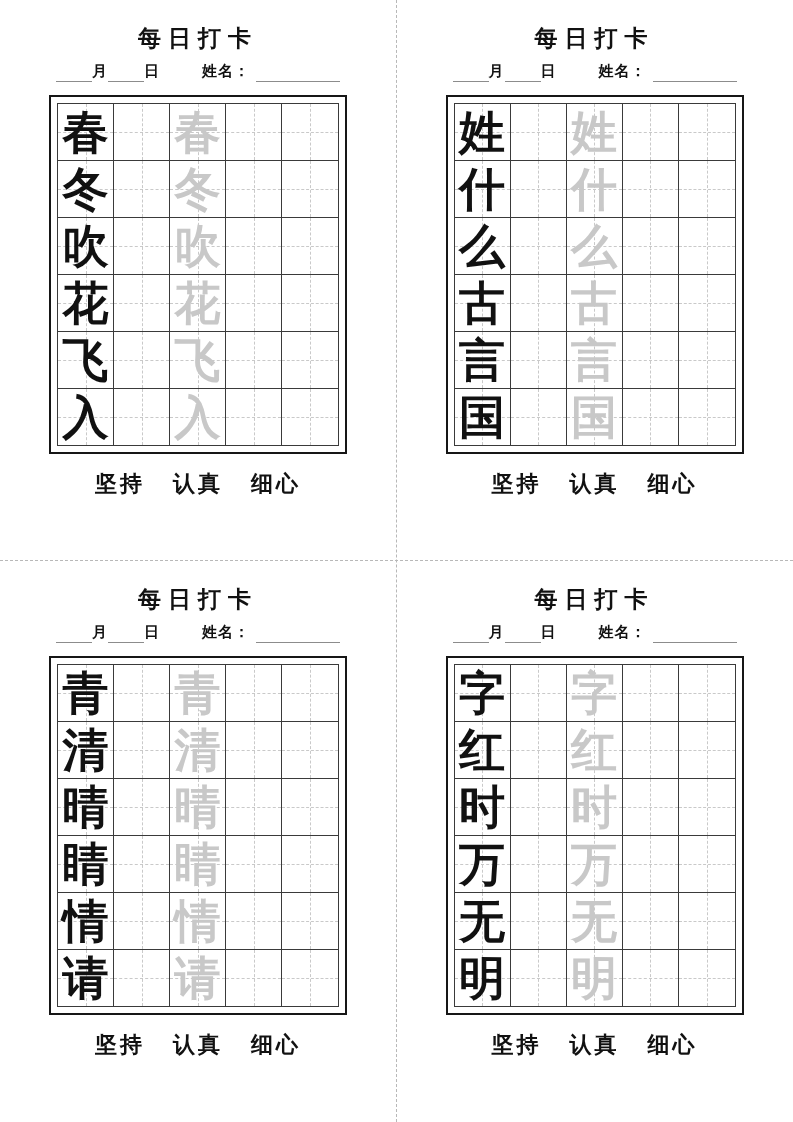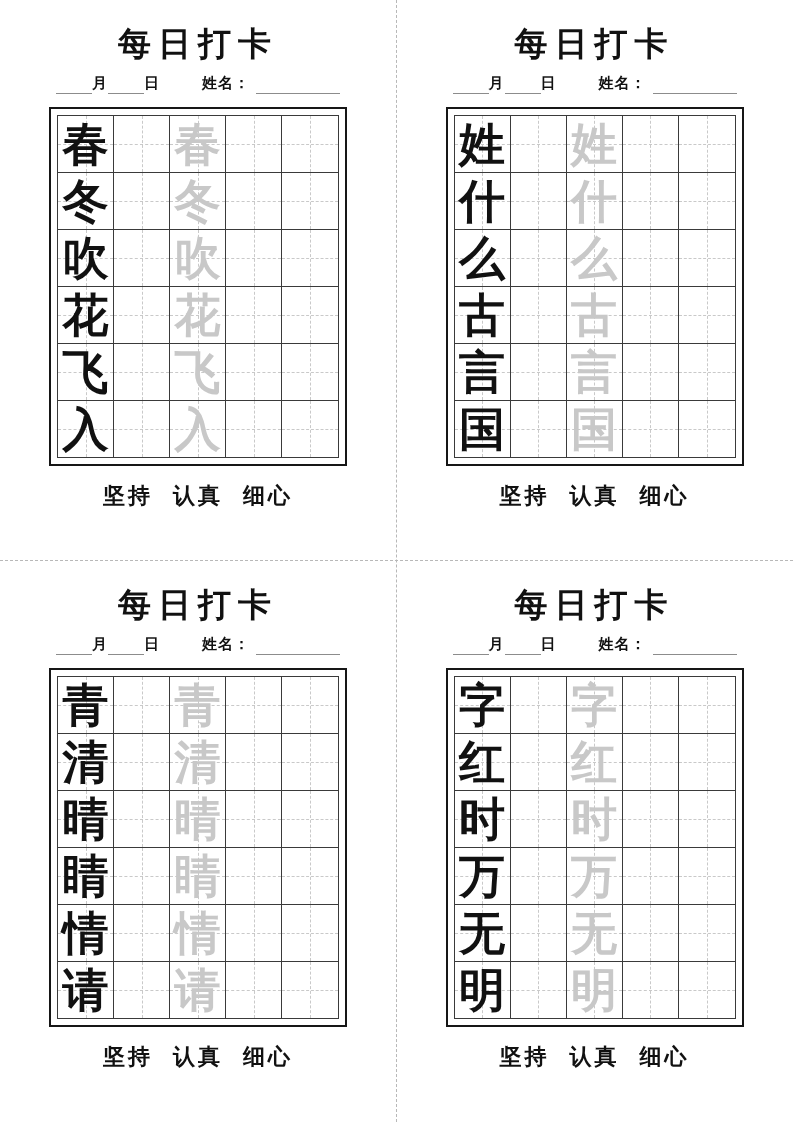--- a/index.html
+++ b/index.html
@@ -45,21 +45,21 @@
   }
   .card {
     width: 396px;
     height: 561px;
     padding-top: 24px;
     display: flex;
     flex-direction: column;
     align-items: center;
   }
   .card-title {
-    font-size: 33px;
+    font-size: 23px;
     font-weight: bold;
     letter-spacing: 7px;
     color: var(--ink);
     line-height: 1.2;
   }
   .date-line {
     margin-top: 9px;
     font-size: 15px;
     font-weight: bold;
     letter-spacing: 1px;
@@ -124,21 +124,21 @@
     font-weight: bold;
   }
   .cell-char.ink   { color: var(--ink); }
   .cell-char.trace { color: var(--trace); }
   .card-footer {
     margin-top: 15px;
     font-size: 22px;
     font-weight: bold;
     letter-spacing: 3px;
     display: flex;
-    gap: 20px;
+    gap: 28px;
     color: var(--ink);
   }
 </style>
 </head>
 <body>
 
 <div class="page">
   <div class="cut-line-v"></div>
   <div class="cut-line-h"></div>
 

